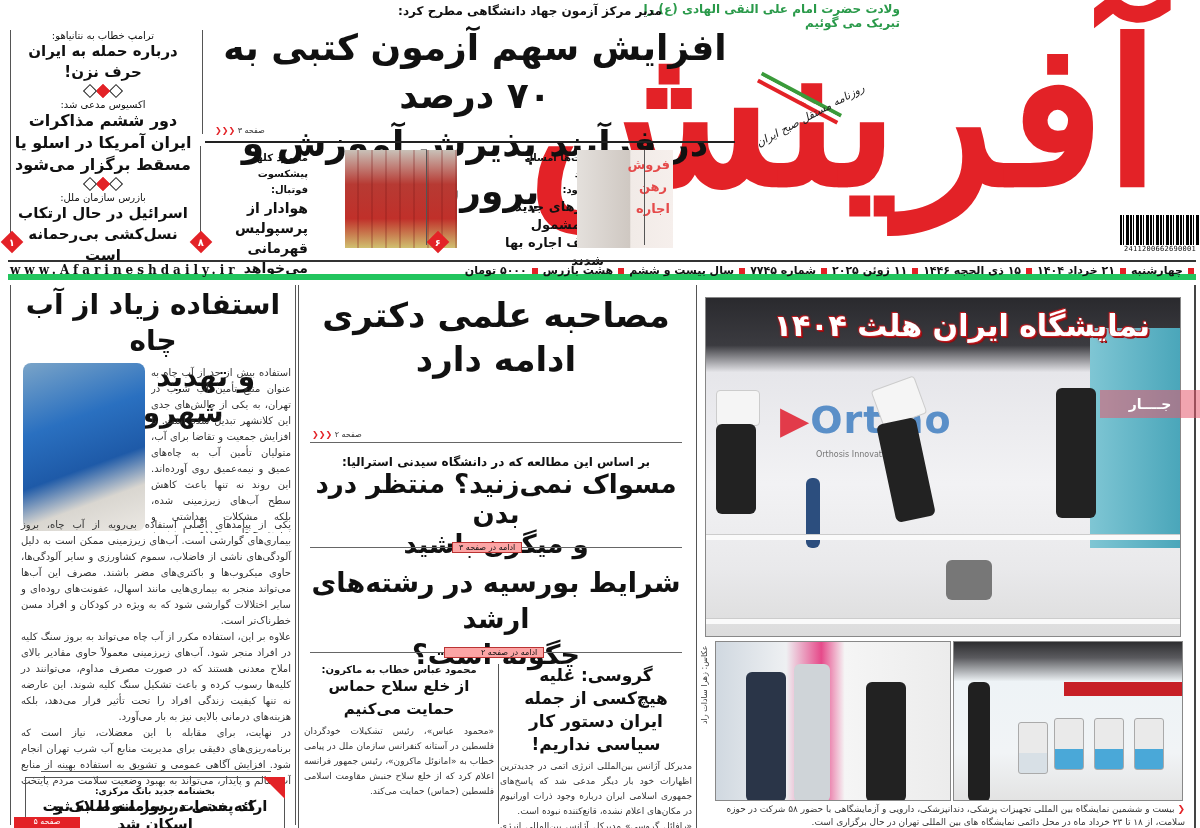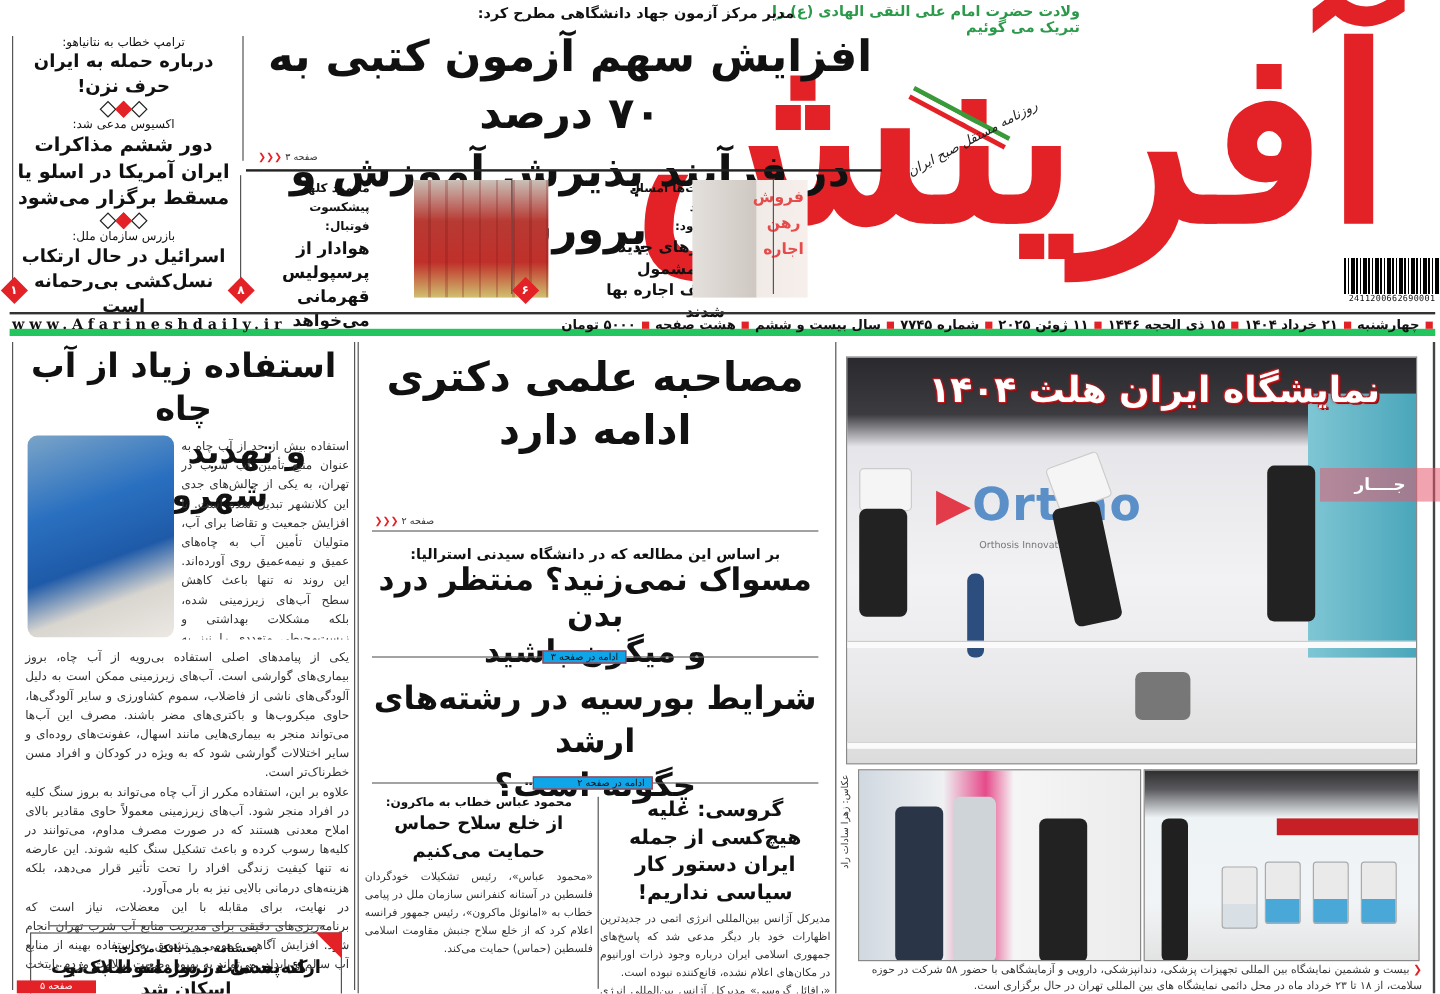--- a/index.html
+++ b/index.html
@@ -52,33 +52,33 @@
   .site { position: absolute; left: 2px; top: 1px; font-family: "DejaVu Serif", serif; font-size: 12px; letter-spacing: 4px; font-weight: bold; }
   .dateinfo { position: absolute; right: 2px; top: 2px; font-size: 11px; font-weight: bold; display: flex; gap: 5px; direction: rtl; }
   .dateinfo .sq { width: 6px; height: 6px; background: #e32227; display: inline-block; align-self: center; }
 
   
   .left-art { left: 10px; top: 285px; width: 286px; height: 540px; border-left: 1px solid #555; border-right: 1px solid #555; padding: 0 8px; }
   .left-art .title { font-size: 28px; font-weight: bold; line-height: 36px; text-align: center; margin-top: 2px; }
   .water-photo { position: absolute; left: 12px; top: 78px; width: 122px; height: 168px; border-radius: 8px; background: linear-gradient(160deg,#7aa4c8 0%,#2a70c0 35%,#1e5aa8 60%,#d9d6d0 78%,#ece9e4 100%); }
   .body-text { font-size: 10px; line-height: 16px; color: #333; text-align: justify; }
   .lt-body1 { position: absolute; left: 140px; top: 80px; width: 140px; }
-  .lt-body2 { position: absolute; left: 10px; top: 256px; width: 270px; }
+  .lt-body2 { position: absolute; left: 10px; top: 232px; width: 270px; }
   .mid-sep { position:absolute; left: 30px; width: 230px; height: 1px; background:#555; }
   .bank-box { position: absolute; left: 14px; top: 492px; width: 260px; height: 48px; border: 1px solid #555; text-align: center; }
   .bank-box .kick { font-size: 9px; font-weight: bold; margin-top: 8px; }
   .bank-box .head { font-size: 15px; font-weight: bold; line-height: 21px; }
   .bank-corner { position:absolute; right:-1px; top:-1px; width:0; height:0; border-top: 22px solid #e32227; border-left: 22px solid transparent; }
   .bank-page { position: absolute; left: 14px; top: 817px; width: 66px; height: 11px; background: #e32227; color: #fff; font-size: 8px; text-align: center; }
 
   
   .center { left: 302px; top: 285px; width: 388px; }
   .c-title { font-size: 34px; line-height: 44px; font-weight: bold; text-align: center; }
   .dash-line { position: absolute; height: 1px; background: #666; }
-  .cont-tag { position: absolute; border: 1px solid #b33; background:#0ea5e9; font-size: 8px; padding: 0 6px; height: 11px; line-height: 10px; }
+  .cont-tag { position: absolute; border: 1px solid #b33; background:#fca5a5; font-size: 8px; padding: 0 6px; height: 11px; line-height: 10px; }
   .c-kick { font-size: 12px; font-weight: bold; text-align: center; }
   .c-head2 { font-size: 26px; line-height: 30px; font-weight: bold; text-align: center; }
   .c-head3 { font-size: 27px; line-height: 36px; font-weight: bold; text-align: center; }
   .sm-head { font-size: 17px; font-weight: bold; line-height: 23px; text-align: center; }
   .sm-kick { font-size: 10px; font-weight: bold; text-align: center; }
 
   
   .right-frame { left: 696px; top: 285px; width: 500px; height: 543px; border-left: 1px solid #555; border-right: 2px solid #444; }
   .main-photo { position: absolute; left: 8px; top: 12px; width: 476px; height: 340px; background: linear-gradient(180deg,#2a2a2e 0%,#3b3b40 14%,#e6e6ea 22%,#f2f2f4 55%,#e9e9eb 80%,#dcdcdc 100%); overflow:hidden; border:1px solid #888; }
   .expo-title { position:absolute; right: 30px; top: 10px; font-size: 30px; font-weight: bold; color: #fff; text-shadow: 0 0 3px #c01a1f, 1px 1px 0 #c01a1f, -1px -1px 0 #c01a1f, 2px 2px 0 #8a0f12; }
@@ -193,21 +193,21 @@
       <span>۲۱ خرداد ۱۴۰۴</span>
     <span class="sq"></span>
       <span>۱۵ ذی الحجه ۱۴۴۶</span>
     <span class="sq"></span>
       <span>۱۱ ژوئن ۲۰۲۵</span>
     <span class="sq"></span>
       <span>شماره ۷۷۴۵</span>
     <span class="sq"></span>
       <span>سال بیست و ششم</span>
     <span class="sq"></span>
-      <span>هشت صفحه</span>
+      <span>هشت بازرس</span>
     <span class="sq"></span>
       <span>۵۰۰۰ تومان</span>
   </div>
 </div>
 
 <div class="abs left-art">
   <div class="title rtl">
     <div>استفاده زیاد از آب چاه</div>
     <div>و تهدید سلامت شهروندان</div>
   </div>

